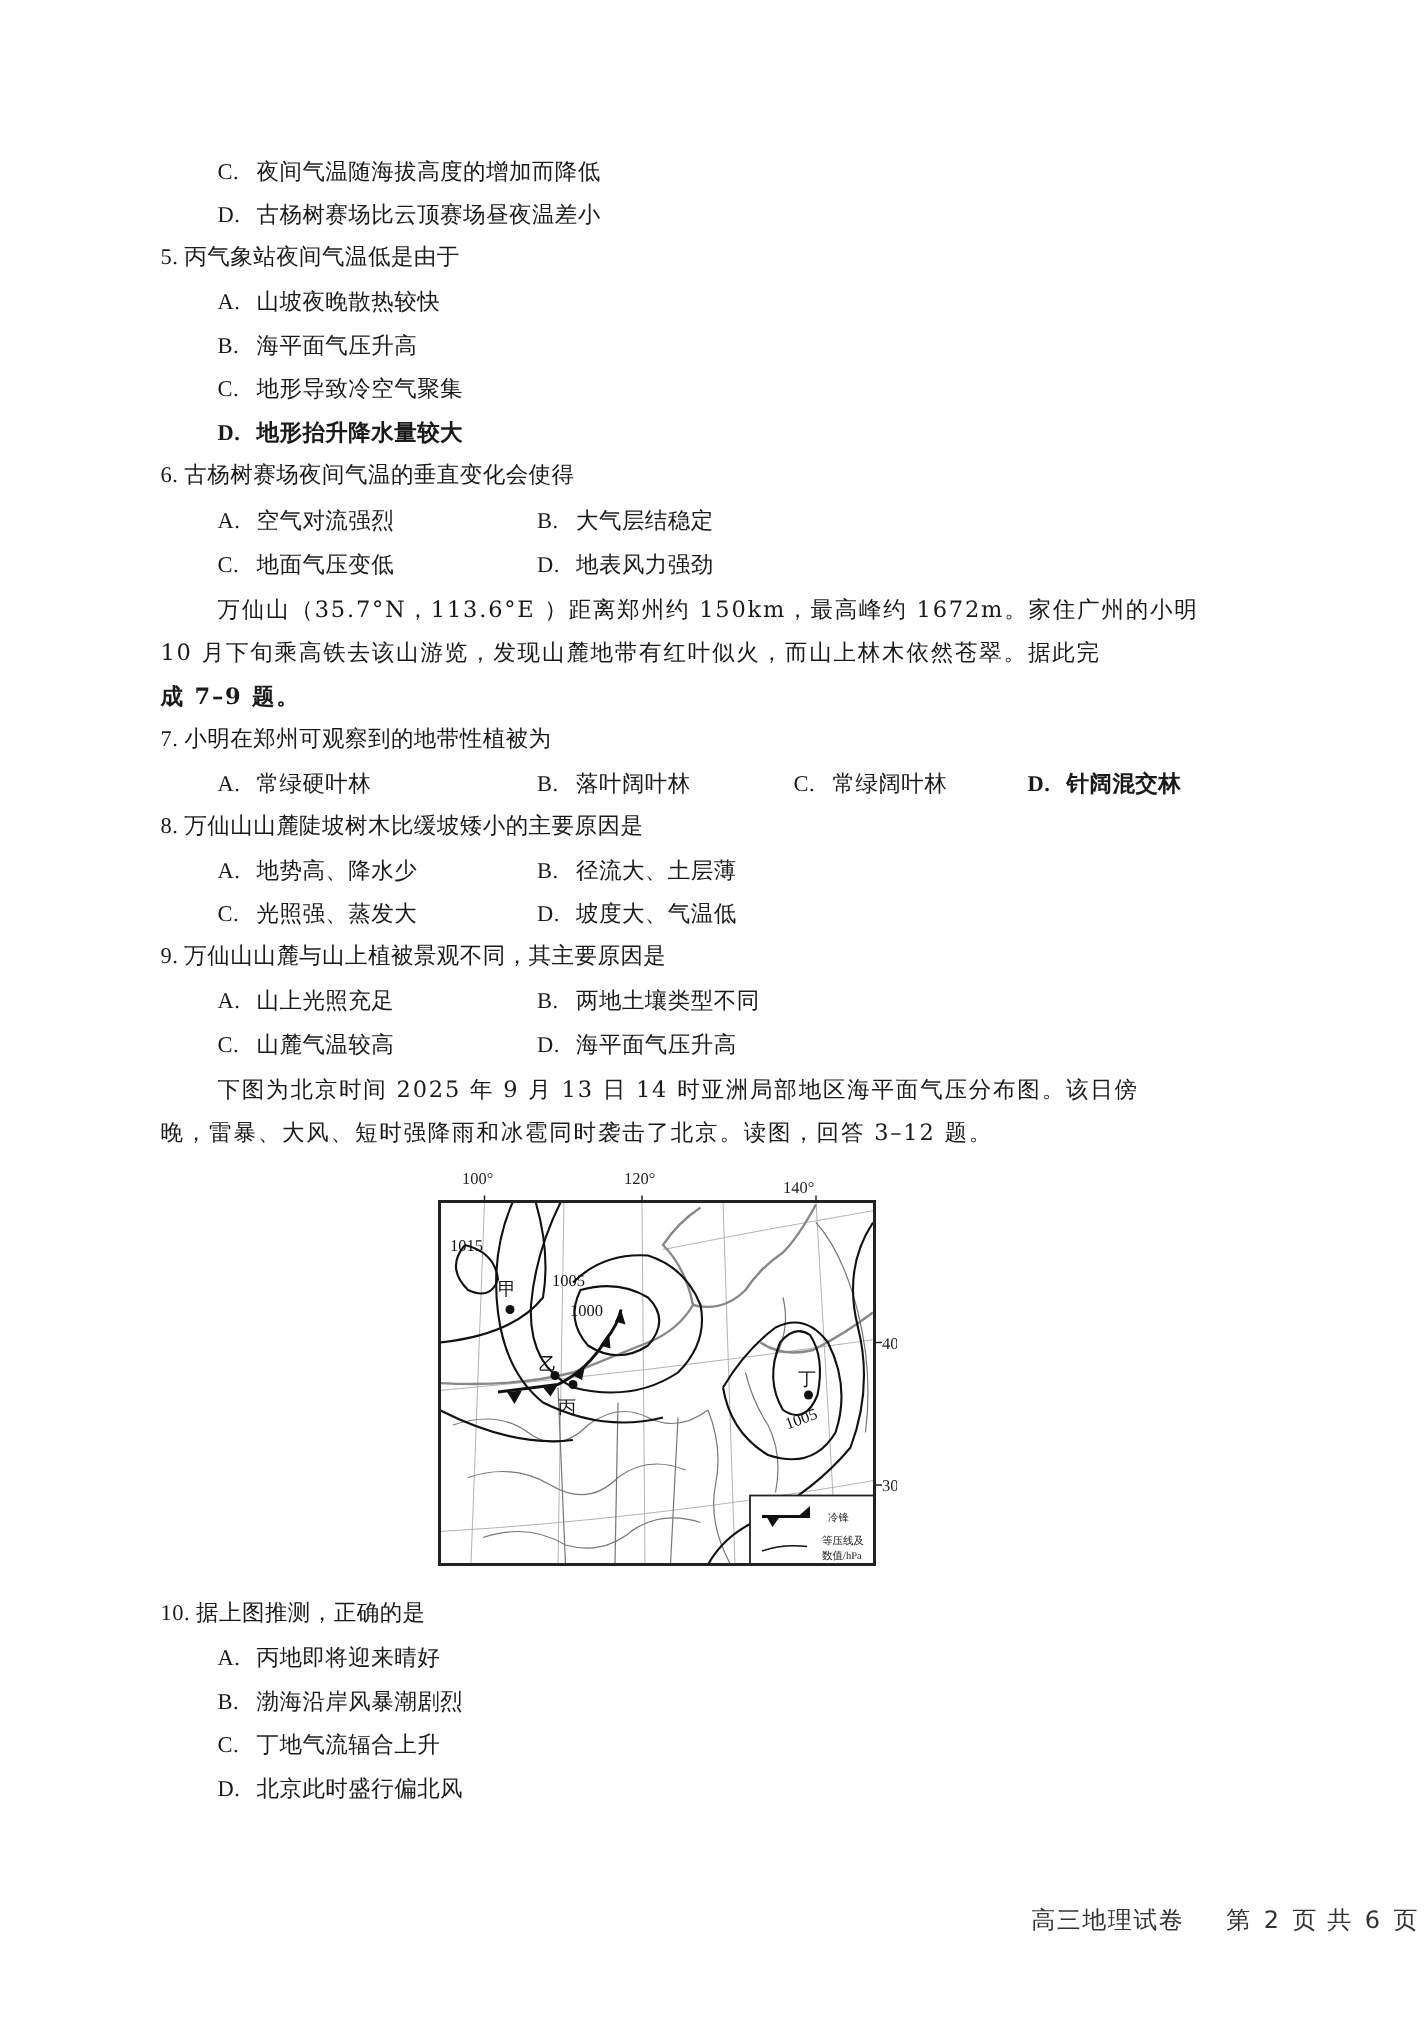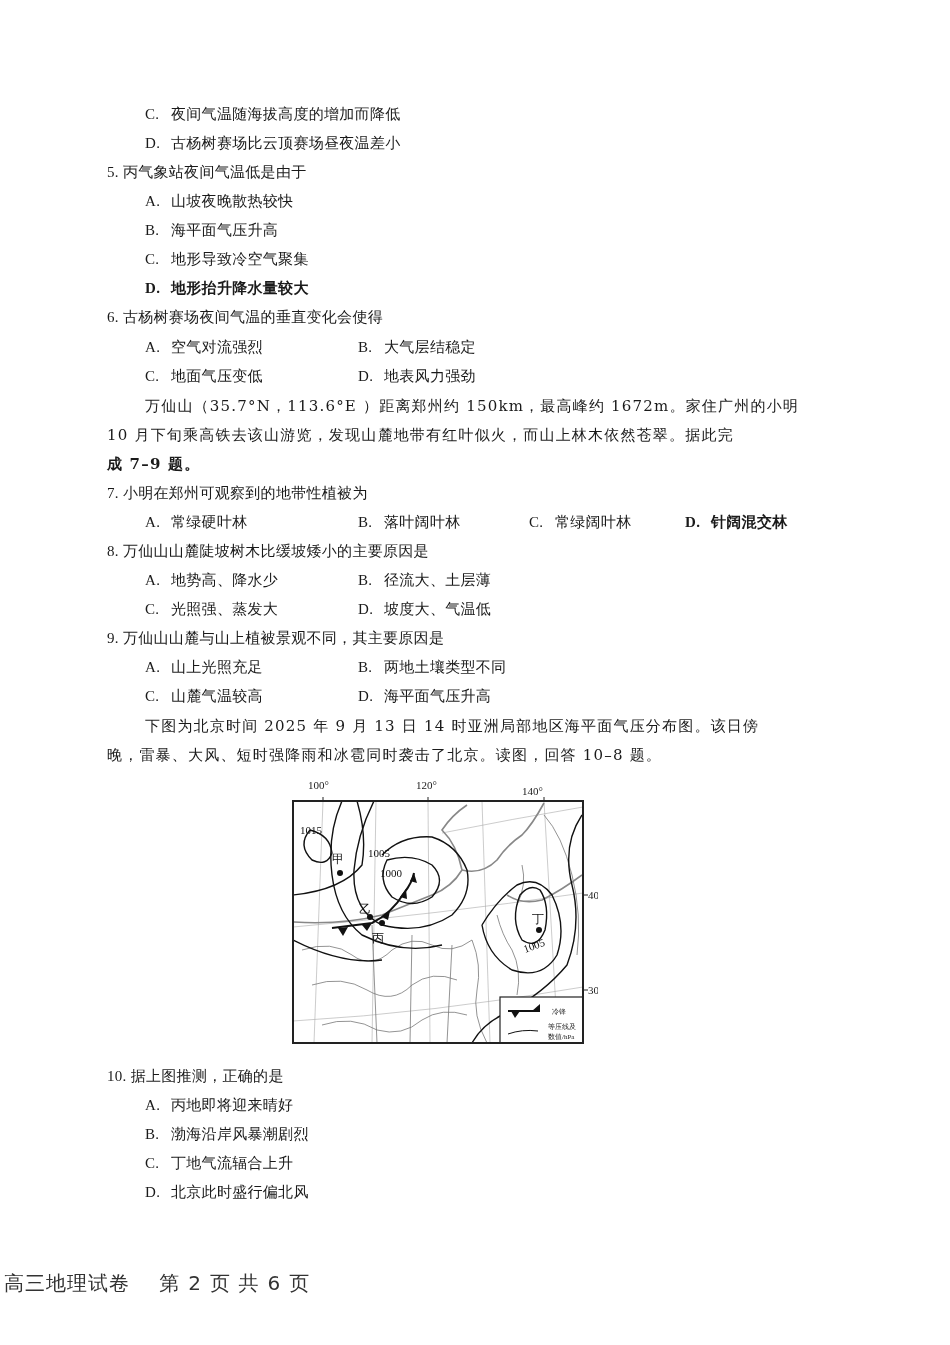--- a/index.html
+++ b/index.html
@@ -12,22 +12,22 @@
     position: absolute; font-size: 15px; line-height: 24px; white-space: nowrap;
     letter-spacing: 0.3px;
   }
   .opt-letter { display: inline-block; width: 26px; font-family: "Liberation Serif", serif; }
   .q-num { font-family: "Liberation Serif", serif; }
   .col2 { position: absolute; left: 358px; }
   .colc { position: absolute; left: 529px; }
   .cold { position: absolute; left: 685px; }
   .para { letter-spacing: 1.2px; }
   #map-wrap { position: absolute; left: 282px; top: 775px; width: 316px; height: 272px; }
-  #footer { position: absolute; top: 1270px; left: 0; width: 950px; text-align: left;
-    font-family: "DejaVu Sans", sans-serif; font-size: 20px; color: #333; letter-spacing: 1px; }
+  #footer { position: absolute; top: 1270px; left: 0; width: 950px; text-align: right;
+    font-family: "DejaVu Sans", sans-serif; font-size: 16px; color: #333; letter-spacing: 1px; }
   #footer span { margin: 0 4px; }
 </style>
 </head>
 <body>
 
 <div class="line" style="top:102px;left:145px;">
   <span class="opt-letter">C.</span><span>夜间气温随海拔高度的增加而降低</span>
 </div>
 <div class="line" style="top:131px;left:145px;">
   <span class="opt-letter">D.</span><span>古杨树赛场比云顶赛场昼夜温差小</span>
@@ -75,21 +75,21 @@
 <div class="line" style="top:655px;left:145px;width:700px;">
   <span><span class="opt-letter">A.</span><span>山上光照充足</span></span>
   <span class="col2" style="left:213px;"><span class="opt-letter">B.</span><span>两地土壤类型不同</span></span>
 </div>
 <div class="line" style="top:684px;left:145px;width:700px;">
   <span><span class="opt-letter">C.</span><span>山麓气温较高</span></span>
   <span class="col2" style="left:213px;"><span class="opt-letter">D.</span><span>海平面气压升高</span></span>
 </div>
 
 <div class="line para" style="top:714px;left:145px;">下图为北京时间 2025 年 9 月 13 日 14 时亚洲局部地区海平面气压分布图。该日傍</div>
-<div class="line para" style="top:743px;left:107px;">晚，雷暴、大风、短时强降雨和冰雹同时袭击了北京。读图，回答 10–8 题。</div>
+<div class="line para" style="top:743px;left:107px;">晚，雷暴、大风、短时强降雨和冰雹同时袭击了北京。读图，回答 3–12 题。</div>
 
 <div id="map-wrap">
   <svg width="316" height="272" viewBox="0 0 316 272" xmlns="http://www.w3.org/2000/svg" font-family="Liberation Serif, serif">
 
     <text x="26" y="14" font-size="11" fill="#222">100°</text>
     <text x="134" y="14" font-size="11" fill="#222">120°</text>
     <text x="240" y="20" font-size="11" fill="#222">140°</text>
 
     <rect x="11" y="26" width="290" height="242" fill="#fff" stroke="#222" stroke-width="2"></rect>
 

